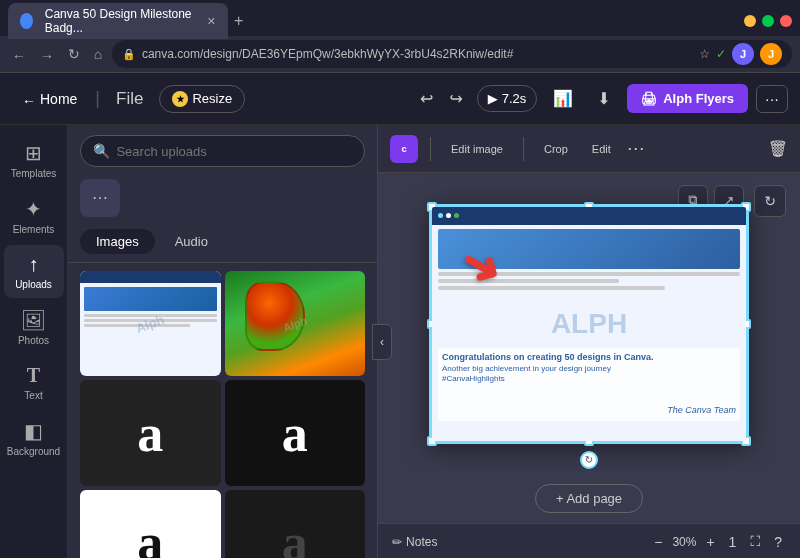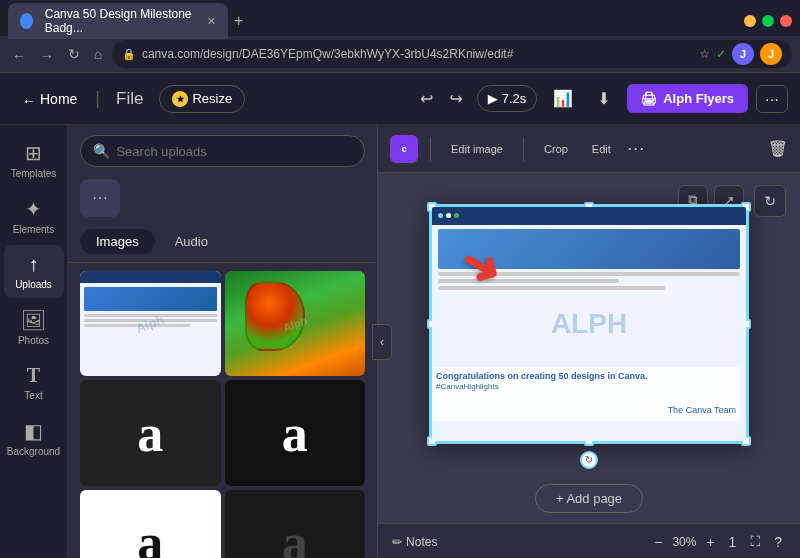--- a/index.html
+++ b/index.html
@@ -198,25 +198,25 @@
     }
     .card-header-dot { width: 5px; height: 5px; border-radius: 50%; background: #7adbff; }
     .card-content-area { padding: 4px 6px; }
     .card-img-placeholder { background: linear-gradient(135deg, #4a90d9, #2c5fa0); height: 40px; border-radius: 2px; margin-bottom: 3px; }
     .card-text-line { background: #ccc; height: 4px; border-radius: 2px; margin-bottom: 3px; }
     .card-text-line.short { width: 60%; }
     .card-alph-watermark {
       position: absolute; top: 50%; left: 50%; transform: translate(-50%, -50%); font-size: 28px; font-weight: 900; color: rgba(100,150,200,0.4); pointer-events: none; white-space: nowrap;
     }
     .card-congrats-text {
-      position: absolute; bottom: 20px; left: 0; right: 6px; font-size: 8px; color: #2d5fa0; line-height: 1.3;
+      position: absolute; bottom: 20px; left: 6px; right: 6px; font-size: 8px; color: #2d5fa0; line-height: 1.3;
       background: rgba(255,255,255,0.8); padding: 4px; border-radius: 2px;
     }
     .card-congrats-bold { font-weight: 700; font-size: 9px; }
-    .card-signature { font-size: 9px; color: #2d5fa0; text-align: right; margin-top: 12px; }
+    .card-signature { font-style: italic; font-size: 9px; color: #2d5fa0; text-align: right; margin-top: 20px; }
 
     
     .add-page-row {
       display: flex; justify-content: center; padding: 10px; background: #3a3a4e;
     }
     .add-page-btn {
       background: transparent; border: 1px solid #666; color: #ccc; font-size: 13px; padding: 6px 20px; border-radius: 20px; cursor: pointer;
     }
 
     
@@ -464,20 +464,21 @@
             </div>
             <div class="card-content-area">
               <div class="card-img-placeholder"></div>
               <div class="card-text-line"></div>
               <div class="card-text-line short"></div>
               <div class="card-text-line" style="width:75%"></div>
             </div>
             <div class="card-alph-watermark">ALPH</div>
             <div class="card-congrats-text">
               <div class="card-congrats-bold">Congratulations on creating 50 designs in Canva.</div>
+              <div>Another big achievement in your design journey</div>
               <div>#CanvaHighlights</div>
               <div class="card-signature">The Canva Team</div>
             </div>
 
             <div class="red-arrow">➜</div>
           </div>
         </div>
 
         <div class="rotate-handle">↻</div>
       </div>

